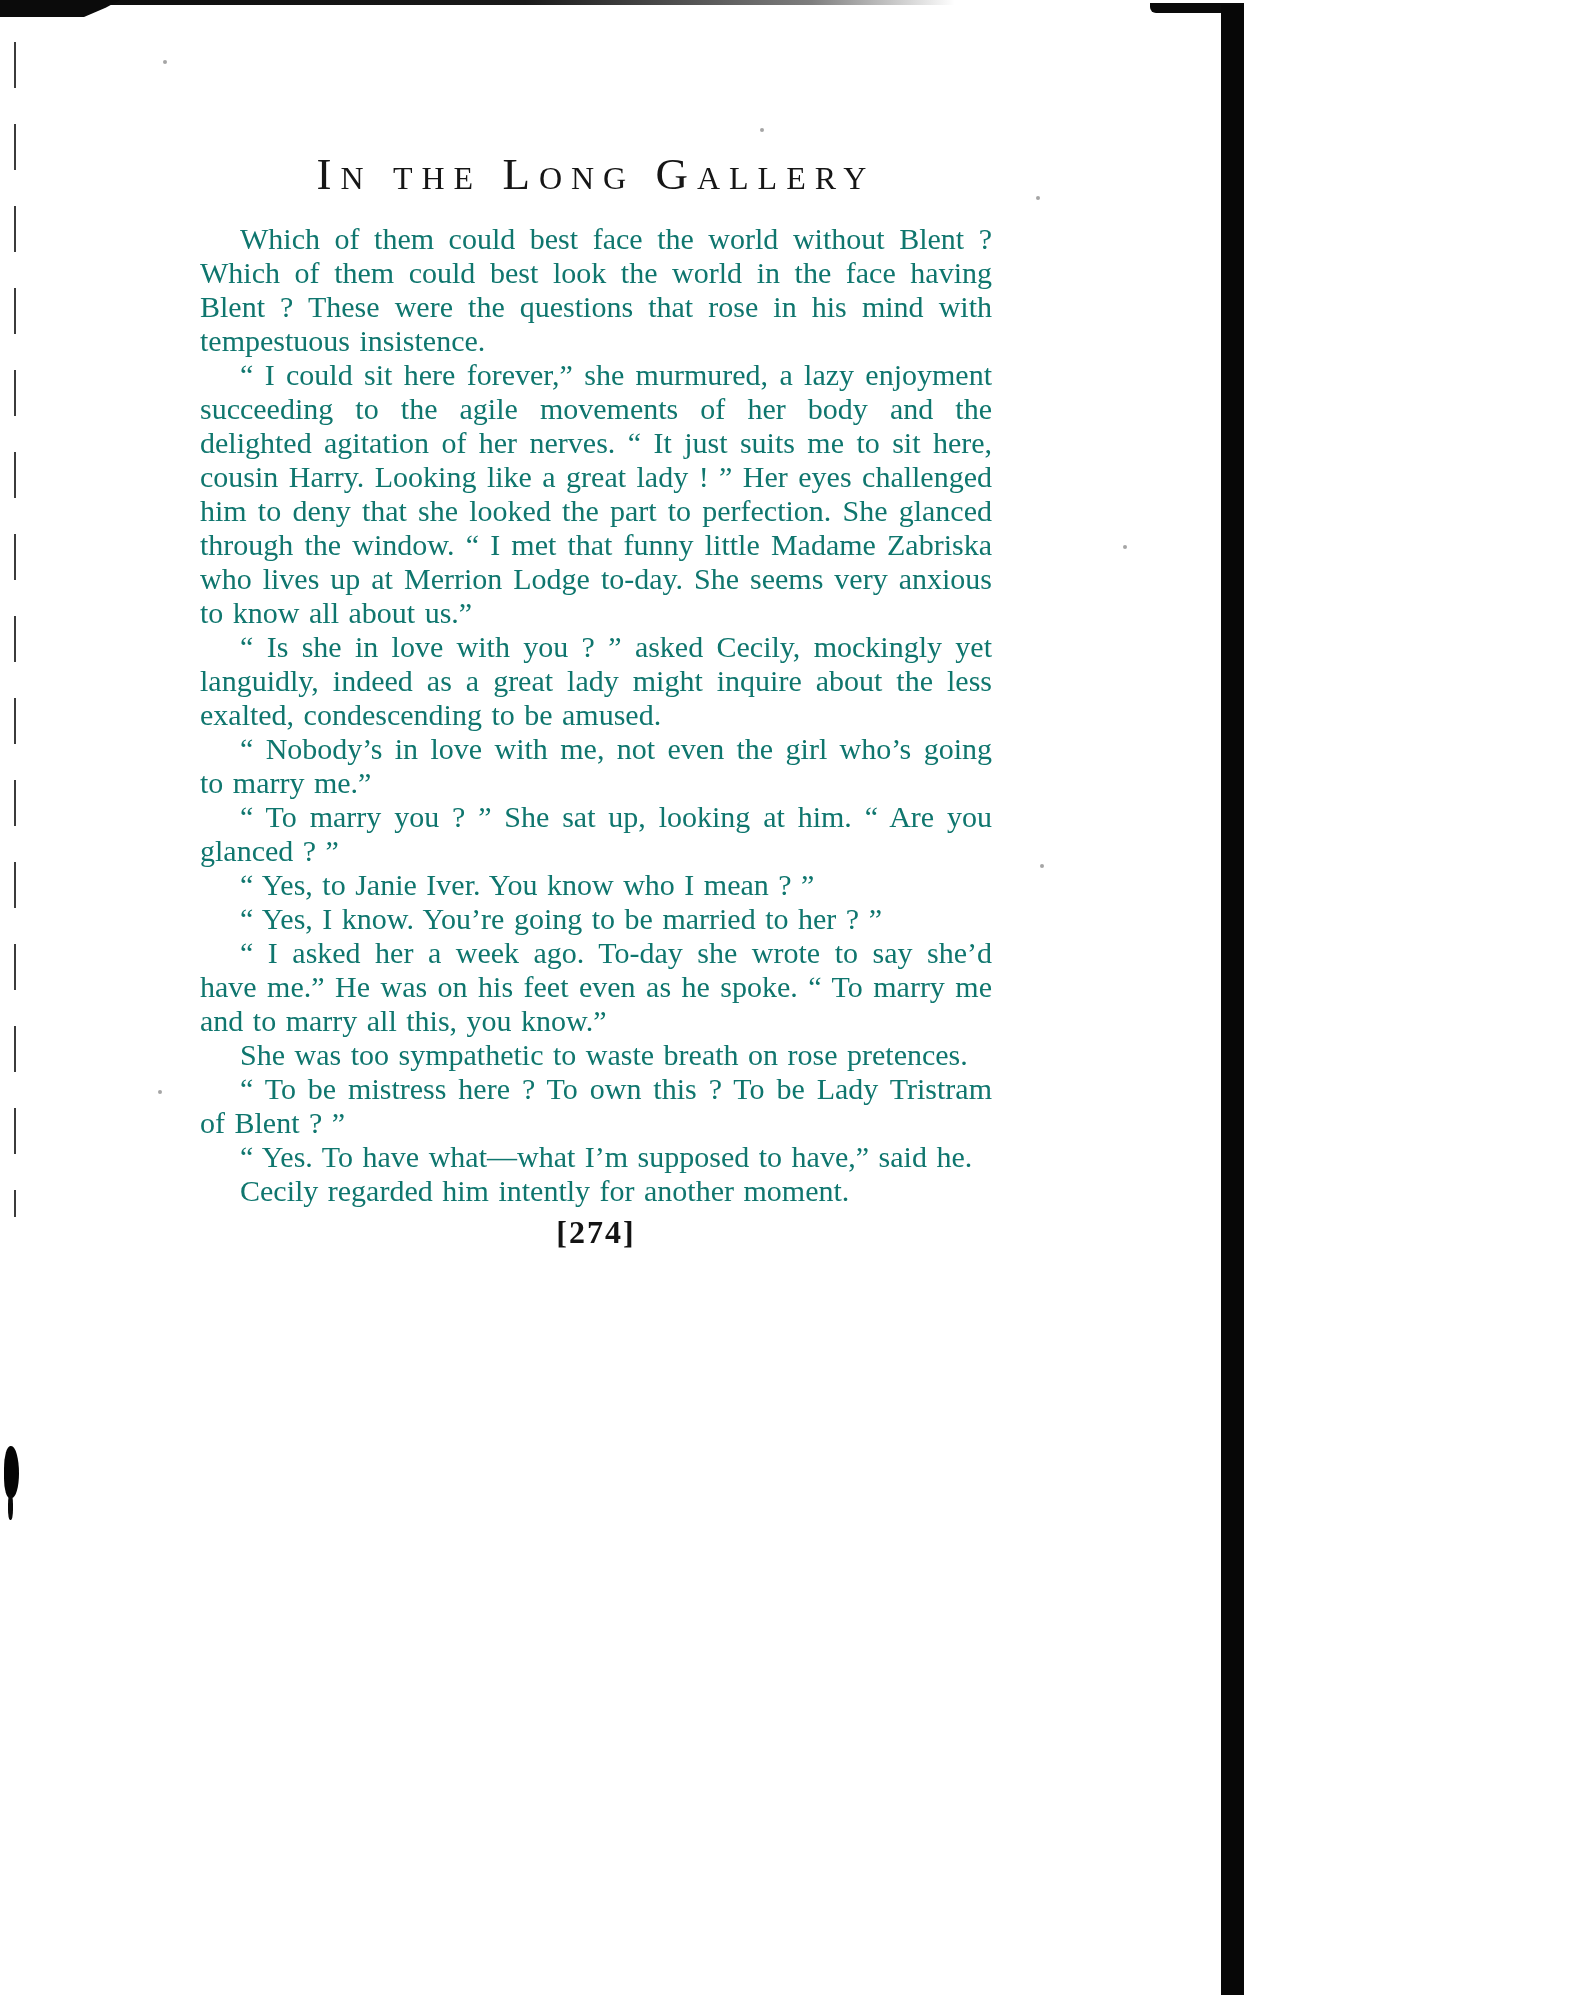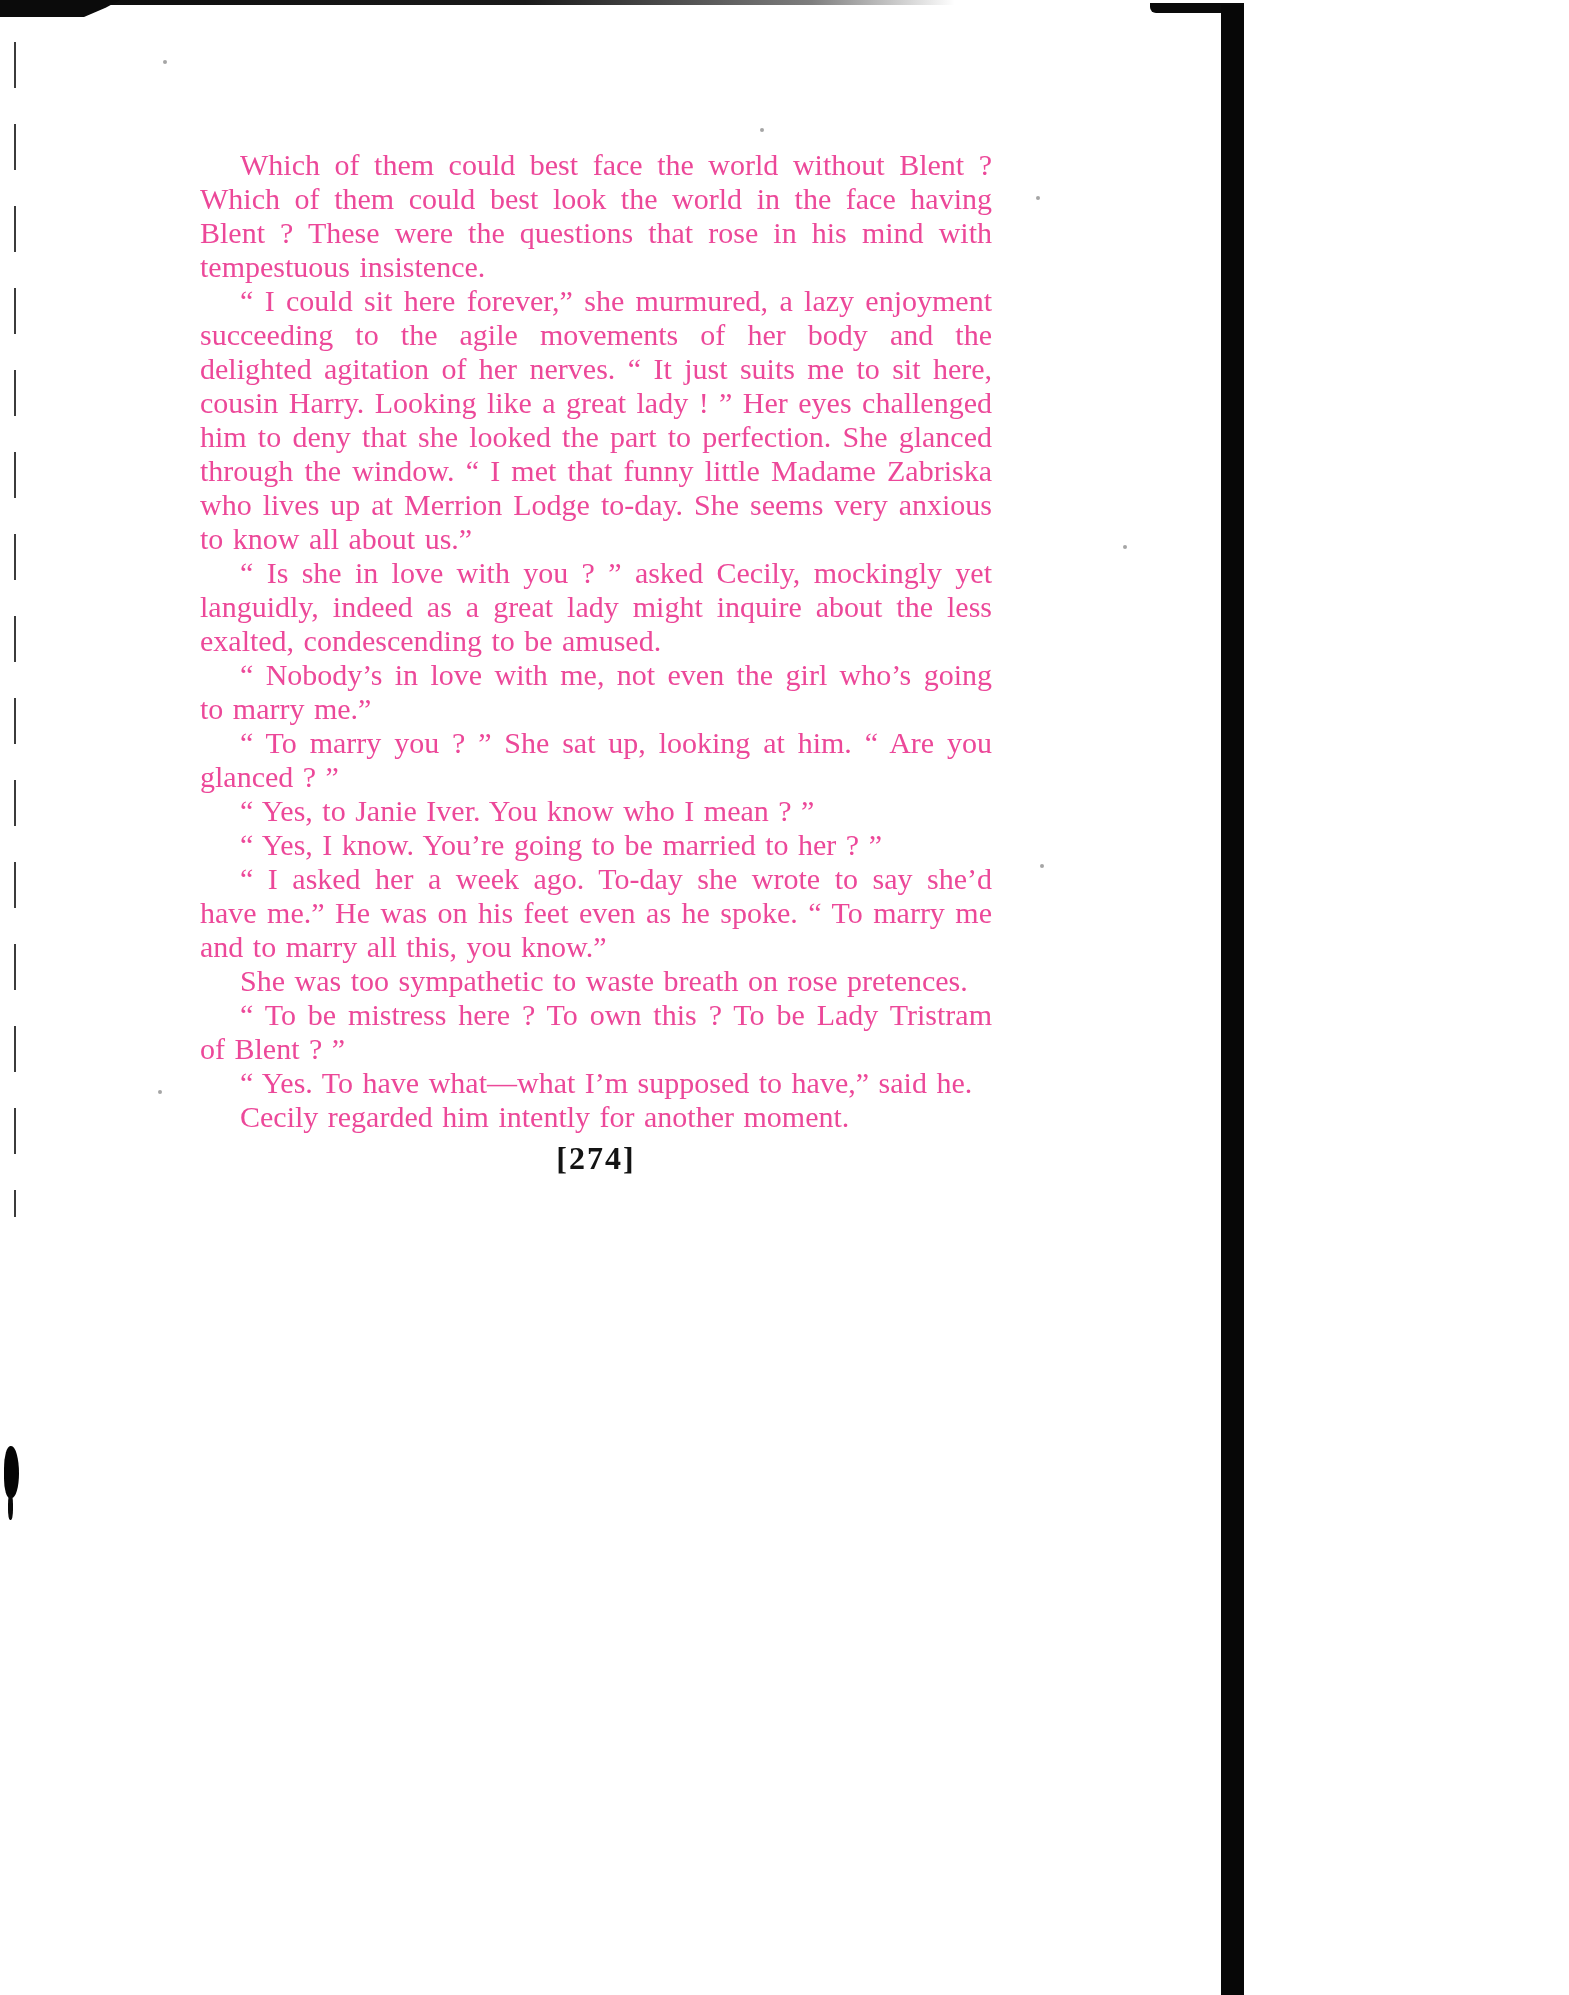--- a/index.html
+++ b/index.html
@@ -34,21 +34,21 @@
     color: #161616;
     white-space: nowrap;
   }
 
   p.para {
     margin: 0;
     text-indent: 40px;
     text-align: justify;
     font-size: 30px;
     line-height: 34px;
-    color: #ec4899;
+    color: #0f766e;
     word-spacing: 2px;
   }
 
   .page-number {
     margin-top: 6px;
     text-align: center;
     font-size: 32px;
     font-weight: 600;
     letter-spacing: 2px;
     color: #141414;
@@ -122,20 +122,21 @@
 <div class="art art-left-blot-tail"></div>
 
 <div class="speck" style="left:163px; top:60px;"></div>
 <div class="speck" style="left:760px; top:128px;"></div>
 <div class="speck" style="left:1036px;top:196px;"></div>
 <div class="speck" style="left:1123px;top:545px;"></div>
 <div class="speck" style="left:1040px;top:864px;"></div>
 <div class="speck" style="left:158px; top:1090px;"></div>
 
 <div class="content">
+  <h1 class="page-title">In the Long Gallery</h1>
 
   <p class="para">Which of them could best face the world without Blent ? Which of them could best look the world in the face having Blent ? These were the questions that rose in his mind with tempestuous insistence.</p>
   <p class="para">“ I could sit here forever,” she murmured, a lazy enjoyment succeeding to the agile movements of her body and the delighted agitation of her nerves. “ It just suits me to sit here, cousin Harry. Looking like a great lady ! ” Her eyes challenged him to deny that she looked the part to perfection. She glanced through the window. “ I met that funny little Madame Zabriska who lives up at Merrion Lodge to-day. She seems very anxious to know all about us.”</p>
   <p class="para">“ Is she in love with you ? ” asked Cecily, mockingly yet languidly, indeed as a great lady might inquire about the less exalted, condescending to be amused.</p>
   <p class="para">“ Nobody’s in love with me, not even the girl who’s going to marry me.”</p>
   <p class="para">“ To marry you ? ” She sat up, looking at him. “ Are you glanced ? ”</p>
   <p class="para">“ Yes, to Janie Iver. You know who I mean ? ”</p>
   <p class="para">“ Yes, I know. You’re going to be married to her ? ”</p>
   <p class="para">“ I asked her a week ago. To-day she wrote to say she’d have me.” He was on his feet even as he spoke. “ To marry me and to marry all this, you know.”</p>
   <p class="para">She was too sympathetic to waste breath on rose pretences.</p>

